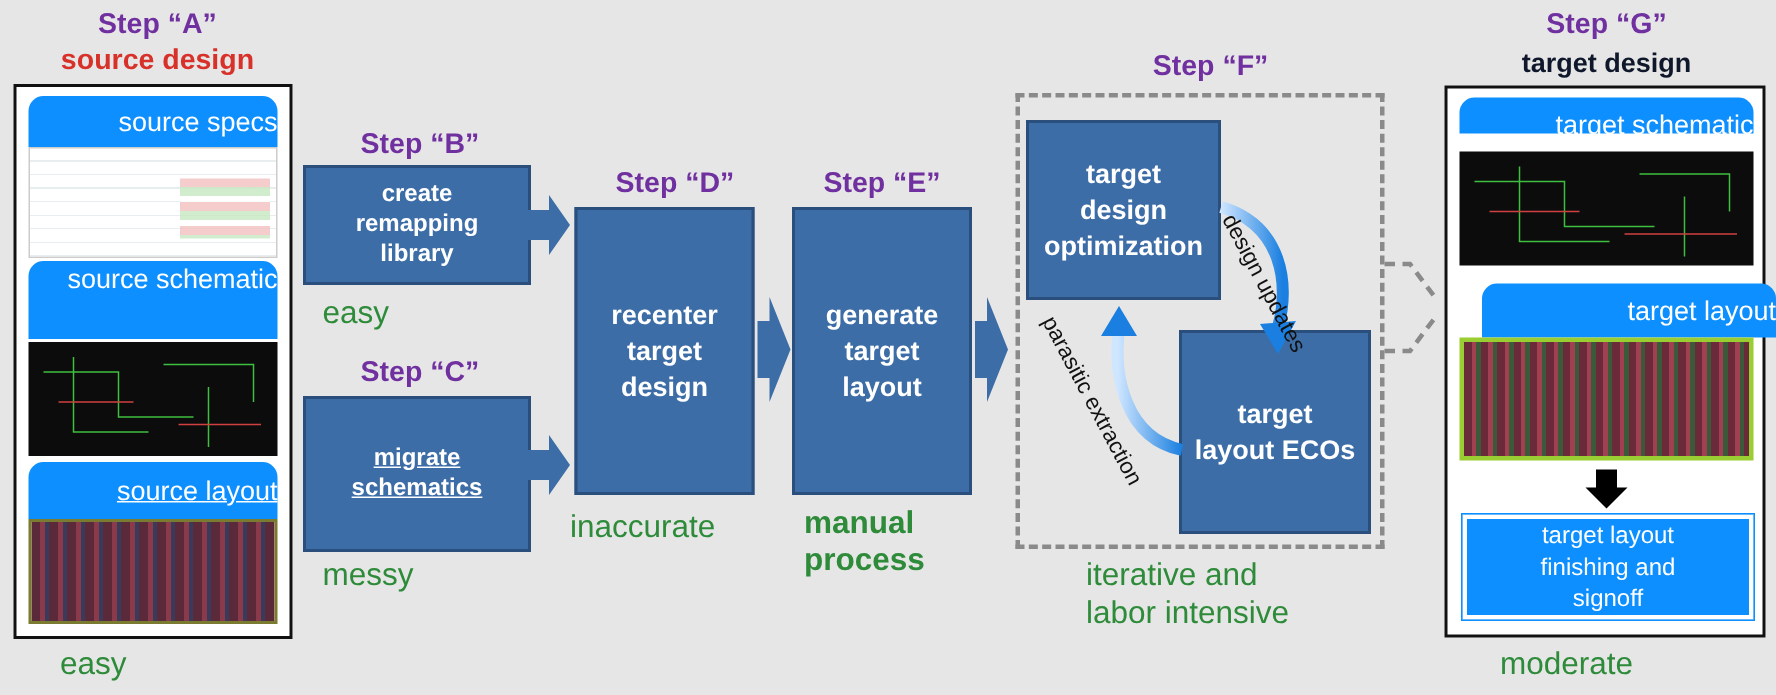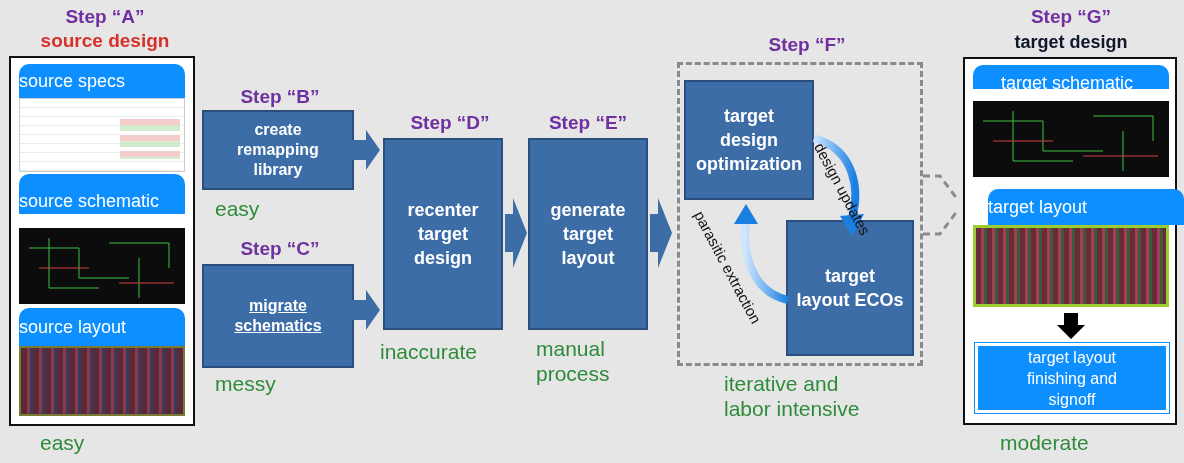--- a/index.html
+++ b/index.html
@@ -13,53 +13,53 @@
   .sub-red { color: #d7312a; font-weight: bold; font-size: 19px; text-align: center; }
   .sub-black { color: #0f172a; font-weight: bold; font-size: 18px; text-align: center; }
   .note { color: #2e8b3a; font-size: 21px; text-align: left; line-height: 25px; }
   .box {
     background: #3d6da6; border: 2px solid #2a4f7c; color: #fff; font-weight: bold;
     display: flex; align-items: center; justify-content: center; text-align: center;
     box-sizing: border-box;
   }
   .frame { border: 2px solid #111; background: #fff; box-sizing: border-box; }
   .pill {
-    background: #0d8fff; color: #fff; font-size: 18px; text-align: left;
+    background: #0d8fff; color: #fff; font-size: 18px; text-align: right;
     border-radius: 10px 10px 0 0; box-sizing: border-box; line-height: 22px;
   }
   .thumb { box-sizing: border-box; }
   .dashed { border: 3px dashed #8a8a8a; box-sizing: border-box; }
   svg { overflow: visible; }
 </style>
 </head>
 <body>
 
 <div class="abs step" style="left:40px;top:6px;width:130px;">Step “A”</div>
 <div class="abs sub-red" style="left:20px;top:30px;width:170px;">source design</div>
 <div class="abs frame" style="left:9px;top:56px;width:186px;height:370px;">
   <div class="abs pill" style="left:8px;top:6px;width:166px;height:34px;line-height:34px;">source specs</div>
   <div class="abs thumb" style="left:8px;top:40px;width:166px;height:74px;background:repeating-linear-gradient(#fff 0 8px,#e8eef0 8px 9px);border:1px solid #ccc;">
     <div class="abs" style="left:100px;top:20px;width:60px;height:40px;background:repeating-linear-gradient(#f3c0c0 0 6px,#c6e8c0 6px 12px,#fff 12px 16px);opacity:.8"></div>
   </div>
-  <div class="abs pill" style="left:8px;top:116px;width:166px;height:40px;padding-top:16px;">source schematic</div>
+  <div class="abs pill" style="left:8px;top:116px;width:166px;height:52px;padding-top:1px;">source schematic</div>
   <div class="abs thumb" style="left:8px;top:170px;width:166px;height:76px;background:#0c0c0c;">
     <svg width="166" height="76">
       <g stroke="#3fbf3f" stroke-width="1" fill="none">
         <path d="M10 20 H60 V50 H110"></path>
           <path d="M30 10 V60 H80"></path>
           <path d="M90 15 H150 V40"></path>
           <path d="M120 30 V70"></path>
       </g>
       <g stroke="#d04040" stroke-width="1" fill="none">
           <path d="M20 40 H70"></path>
           <path d="M100 55 H155"></path>
         </g>
     </svg>
   </div>
-  <div class="abs pill" style="left:8px;top:250px;width:166px;height:38px;line-height:38px;">source layout</div>
+  <div class="abs pill" style="left:8px;top:250px;width:166px;height:38px;line-height:38px;text-decoration:underline;">source layout</div>
   <div class="abs thumb" style="left:8px;top:288px;width:166px;height:70px;background:repeating-linear-gradient(90deg,#5a2a3a 0 6px,#8a3a4a 6px 9px,#3a3a5a 9px 12px);border:2px solid #7a7a30;"></div>
 </div>
 <div class="abs note" style="left:40px;top:430px;width:130px;">easy</div>
 
 <div class="abs step" style="left:215px;top:86px;width:130px;">Step “B”</div>
 <div class="abs box" style="left:202px;top:110px;width:152px;height:80px;font-size:16px;line-height:20px;padding:0 14px;">create remapping library</div>
 <svg class="abs" style="left:352px;top:130px;" width="30" height="40">
   <path d="M0 10 H14 V0 L28 20 L14 40 V30 H0 Z" fill="#3d6da6"></path>
 </svg>
 <div class="abs note" style="left:215px;top:196px;width:130px;">easy</div>
@@ -76,21 +76,21 @@
 <svg class="abs" style="left:505px;top:198px;" width="24" height="70">
   <path d="M0 16 H8 V0 L22 35 L8 70 V54 H0 Z" fill="#3d6da6"></path>
 </svg>
 <div class="abs note" style="left:380px;top:339px;width:126px;">inaccurate</div>
 
 <div class="abs step" style="left:528px;top:112px;width:120px;">Step “E”</div>
 <div class="abs box" style="left:528px;top:138px;width:120px;height:192px;font-size:18px;line-height:24px;padding:0 26px;">generate target layout</div>
 <svg class="abs" style="left:650px;top:198px;" width="24" height="70">
   <path d="M0 16 H8 V0 L22 35 L8 70 V54 H0 Z" fill="#3d6da6"></path>
 </svg>
-<div class="abs note" style="left:536px;top:336px;width:108px;">manual process</div>
+<div class="abs note" style="left:536px;top:336px;width:108px;font-weight:bold;">manual process</div>
 
 <div class="abs step" style="left:742px;top:34px;width:130px;">Step “F”</div>
 <div class="abs dashed" style="left:677px;top:62px;width:246px;height:304px;"></div>
 <div class="abs box" style="left:684px;top:80px;width:130px;height:120px;font-size:18px;line-height:24px;padding:0 8px;">target design optimization</div>
 <div class="abs box" style="left:786px;top:220px;width:128px;height:136px;font-size:18px;line-height:24px;padding:0 8px;">target layout ECOs</div>
 <svg class="abs" style="left:680px;top:70px;" width="240" height="290">
   <defs>
     <linearGradient id="ag" x1="0" y1="0" x2="1" y2="0">
       <stop offset="0" stop-color="#cfe6ff"></stop>
         <stop offset="1" stop-color="#1a7fe0"></stop>

